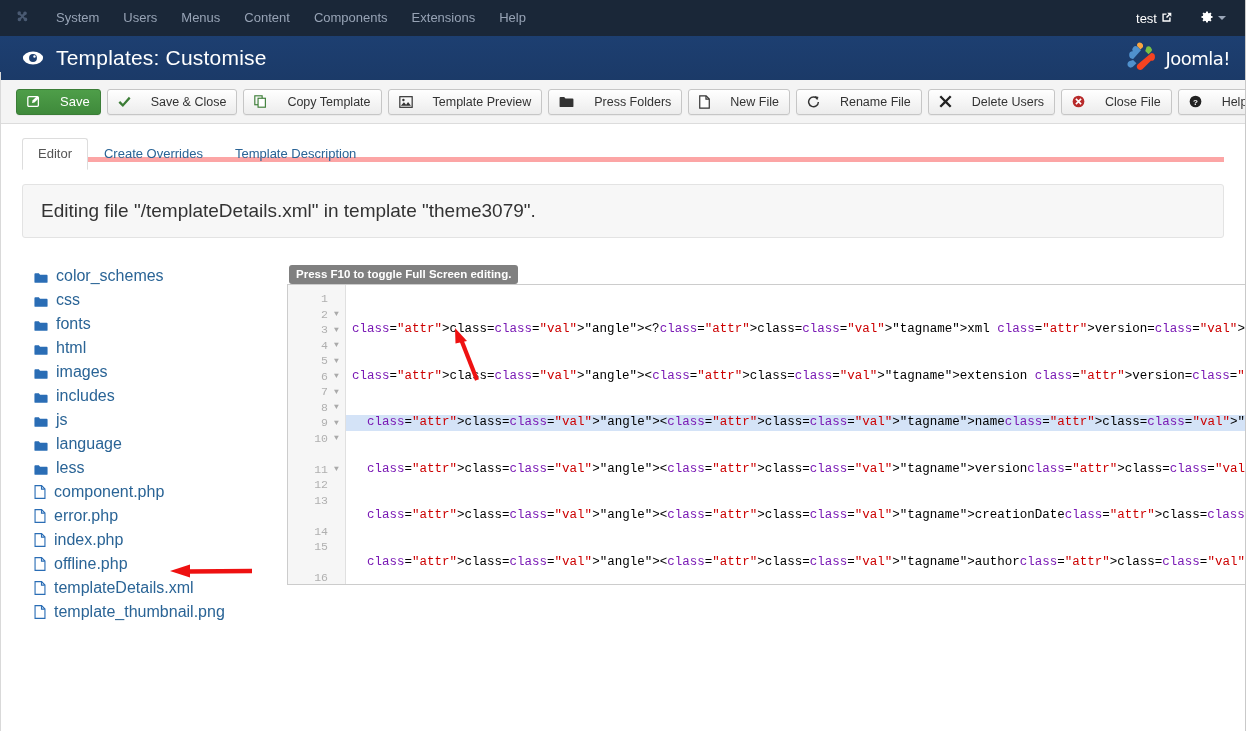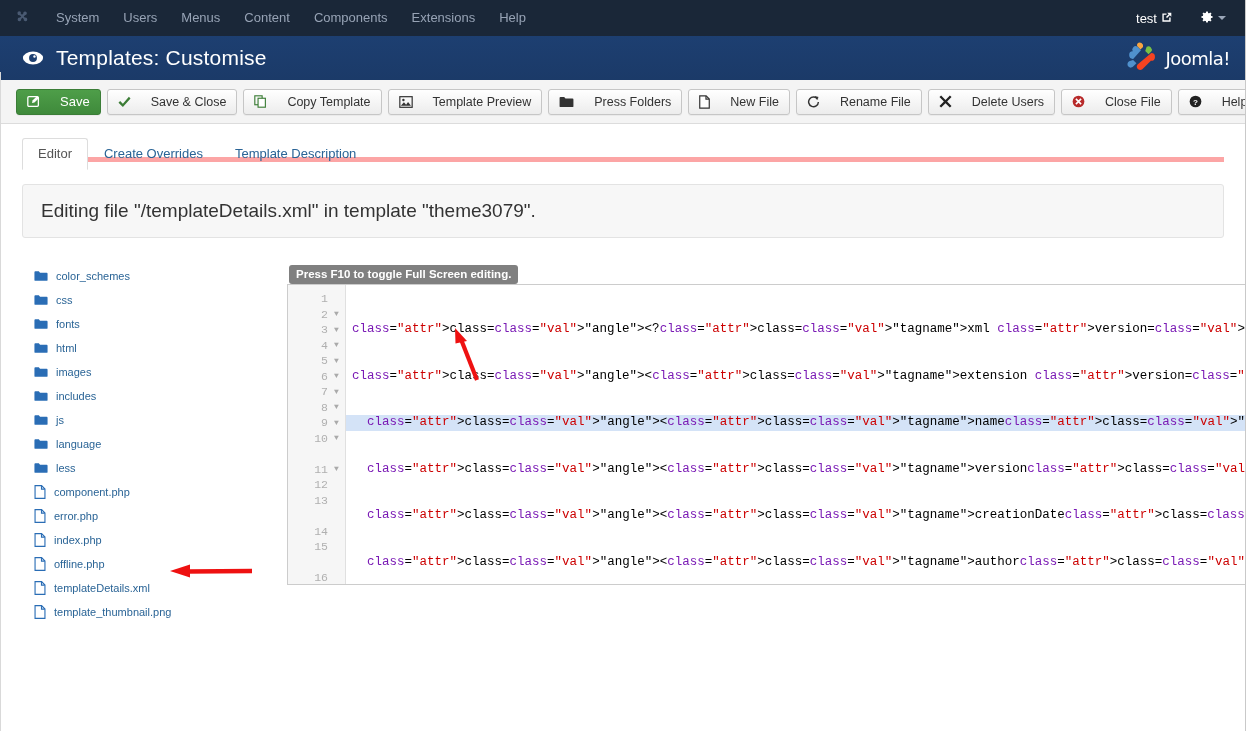--- a/index.html
+++ b/index.html
@@ -179,21 +179,21 @@
   #file-tree {
     width: 265px;
     flex: 0 0 265px;
     padding-left: 12px;
   }
   .tree-item {
     display: flex;
     align-items: center;
     gap: 8px;
     height: 24px;
-    font-size: 11px;
+    font-size: 16px;
     color: #2a6496;
     cursor: pointer;
     white-space: nowrap;
   }
   .folder-ico { width: 14px; height: 12px; flex: 0 0 14px; }
   .file-ico { width: 12px; height: 14px; flex: 0 0 12px; }
 
   
   #editor-col {
     flex: 1 1 auto;

